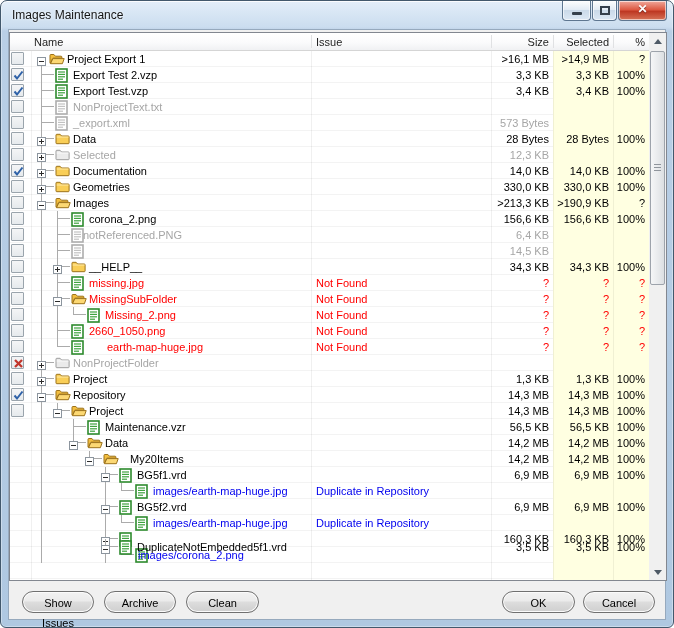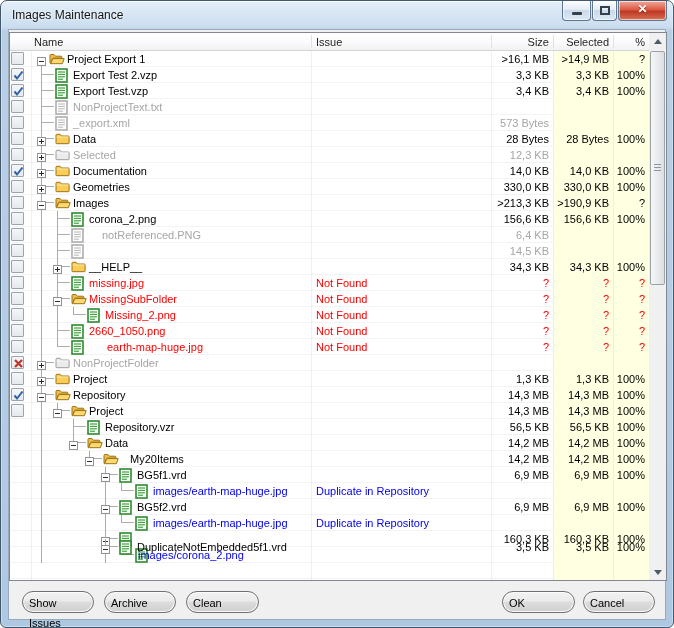--- a/index.html
+++ b/index.html
@@ -45,21 +45,21 @@
   .sarrow{position:absolute;left:0;width:17px;height:16px;}
   .sarrow i{position:absolute;left:50%;top:50%;width:0;height:0;border-left:4px solid transparent;border-right:4px solid transparent;}
   .sarrow.up i{margin:-2px 0 0 -4px;border-bottom:5px solid #4E5A66;}
   .sarrow.down i{margin:-2px 0 0 -4px;border-top:5px solid #4E5A66;}
   .sthumb{position:absolute;left:1px;width:15px;top:18px;height:234px;border:1px solid #9DA3AB;border-radius:2px;
           background:linear-gradient(to right,#F5F6F7,#E9EBED 50%,#DCDFE2);}
   .sthumb i{position:absolute;left:3px;right:3px;top:50%;margin-top:-4px;height:7px;
           background:repeating-linear-gradient(to bottom,#8F959C 0 1px,transparent 1px 3px);}
   
   .btn{position:absolute;height:22px;border:1px solid #707070;border-radius:11px;font-size:11px;color:#000;
-       text-align:left;line-height:20px;background:linear-gradient(#F2F2F2,#EBEBEB 45%,#DDDDDD 50%,#CFCFCF);
+       text-align:center;line-height:20px;background:linear-gradient(#F2F2F2,#EBEBEB 45%,#DDDDDD 50%,#CFCFCF);
        box-shadow:inset 0 0 0 1px #FBFBFB;}
 </style>
 </head>
 <body>
 
 <div class="win">
   <div class="title">Images Maintenance</div>
   <div class="wbtn" style="left:561px;width:29px;">
       <i class="glyph-min"></i>
     </div>
@@ -287,21 +287,21 @@
               <i class="vl" style="left:47px;top:0;height:16px"></i>
               <i class="hl" style="left:47px;width:13px"></i>
               <span class="cb"></span>
               <span class="ic" style="left:61px"><svg width="13" height="15" viewBox="0 0 13 15">
                   <rect x="1" y="1" width="11" height="13" fill="#FFFFFF" stroke="#ADADAD" stroke-width="1.6"></rect>
                   <rect x="3" y="3.4" width="7" height="1.2" fill="#C2C2C2"></rect>
                   <rect x="3" y="5.8" width="7" height="1.2" fill="#C2C2C2"></rect>
                   <rect x="3" y="8.2" width="7" height="1.2" fill="#C2C2C2"></rect>
                   <rect x="3" y="10.6" width="5" height="1.2" fill="#C2C2C2"></rect>
                 </svg></span>
-              <span class="lb c-gray" style="left:92px">notReferenced.PNG</span>
+              <span class="lb c-gray" style="left:73px">notReferenced.PNG</span>
               <span class="cell num c-gray" style="left:455px;width:84px">6,4 KB</span>
             </div>
             <div class="trow" style="top:192px">
               <i class="vl" style="left:31px;top:0;height:16px"></i>
               <i class="vl" style="left:47px;top:0;height:16px"></i>
               <i class="hl" style="left:47px;width:13px"></i>
               <span class="cb"></span>
               <span class="ic" style="left:61px"><svg width="13" height="15" viewBox="0 0 13 15">
                   <rect x="1" y="1" width="11" height="13" fill="#FFFFFF" stroke="#ADADAD" stroke-width="1.6"></rect>
                   <rect x="3" y="3.4" width="7" height="1.2" fill="#C2C2C2"></rect>
@@ -503,21 +503,21 @@
               <i class="vl" style="left:31px;top:0;height:16px"></i>
               <i class="vl" style="left:63px;top:0;height:16px"></i>
               <i class="hl" style="left:63px;width:13px"></i>
               <span class="ic" style="left:77px"><svg width="13" height="15" viewBox="0 0 13 15">
                   <rect x="1" y="1" width="11" height="13" fill="#FFFFFF" stroke="#2E8B2E" stroke-width="1.6"></rect>
                   <rect x="3" y="3.4" width="7" height="1.2" fill="#3FA33F"></rect>
                   <rect x="3" y="5.8" width="7" height="1.2" fill="#3FA33F"></rect>
                   <rect x="3" y="8.2" width="7" height="1.2" fill="#3FA33F"></rect>
                   <rect x="3" y="10.6" width="5" height="1.2" fill="#3FA33F"></rect>
                 </svg></span>
-              <span class="lb c-normal" style="left:95px">Repository.vzr</span>
+              <span class="lb c-normal" style="left:95px">Maintenance.vzr</span>
               <span class="cell num c-normal" style="left:455px;width:84px">56,5 KB</span>
               <span class="cell num c-normal" style="left:545px;width:54px">56,5 KB</span>
               <span class="cell num c-normal" style="left:601px;width:34px">100%</span>
             </div>
             <div class="trow" style="top:384px">
               <i class="vl" style="left:31px;top:0;height:16px"></i>
               <i class="vl" style="left:63px;top:0;height:8px"></i>
               <i class="hl" style="left:63px;width:13px"></i>
               <span class="exp" style="left:59px"><svg width="9" height="9" shape-rendering="crispEdges">
                   <rect x="0.5" y="0.5" width="8" height="8" fill="#FFFFFF" stroke="#8C959E"></rect>

